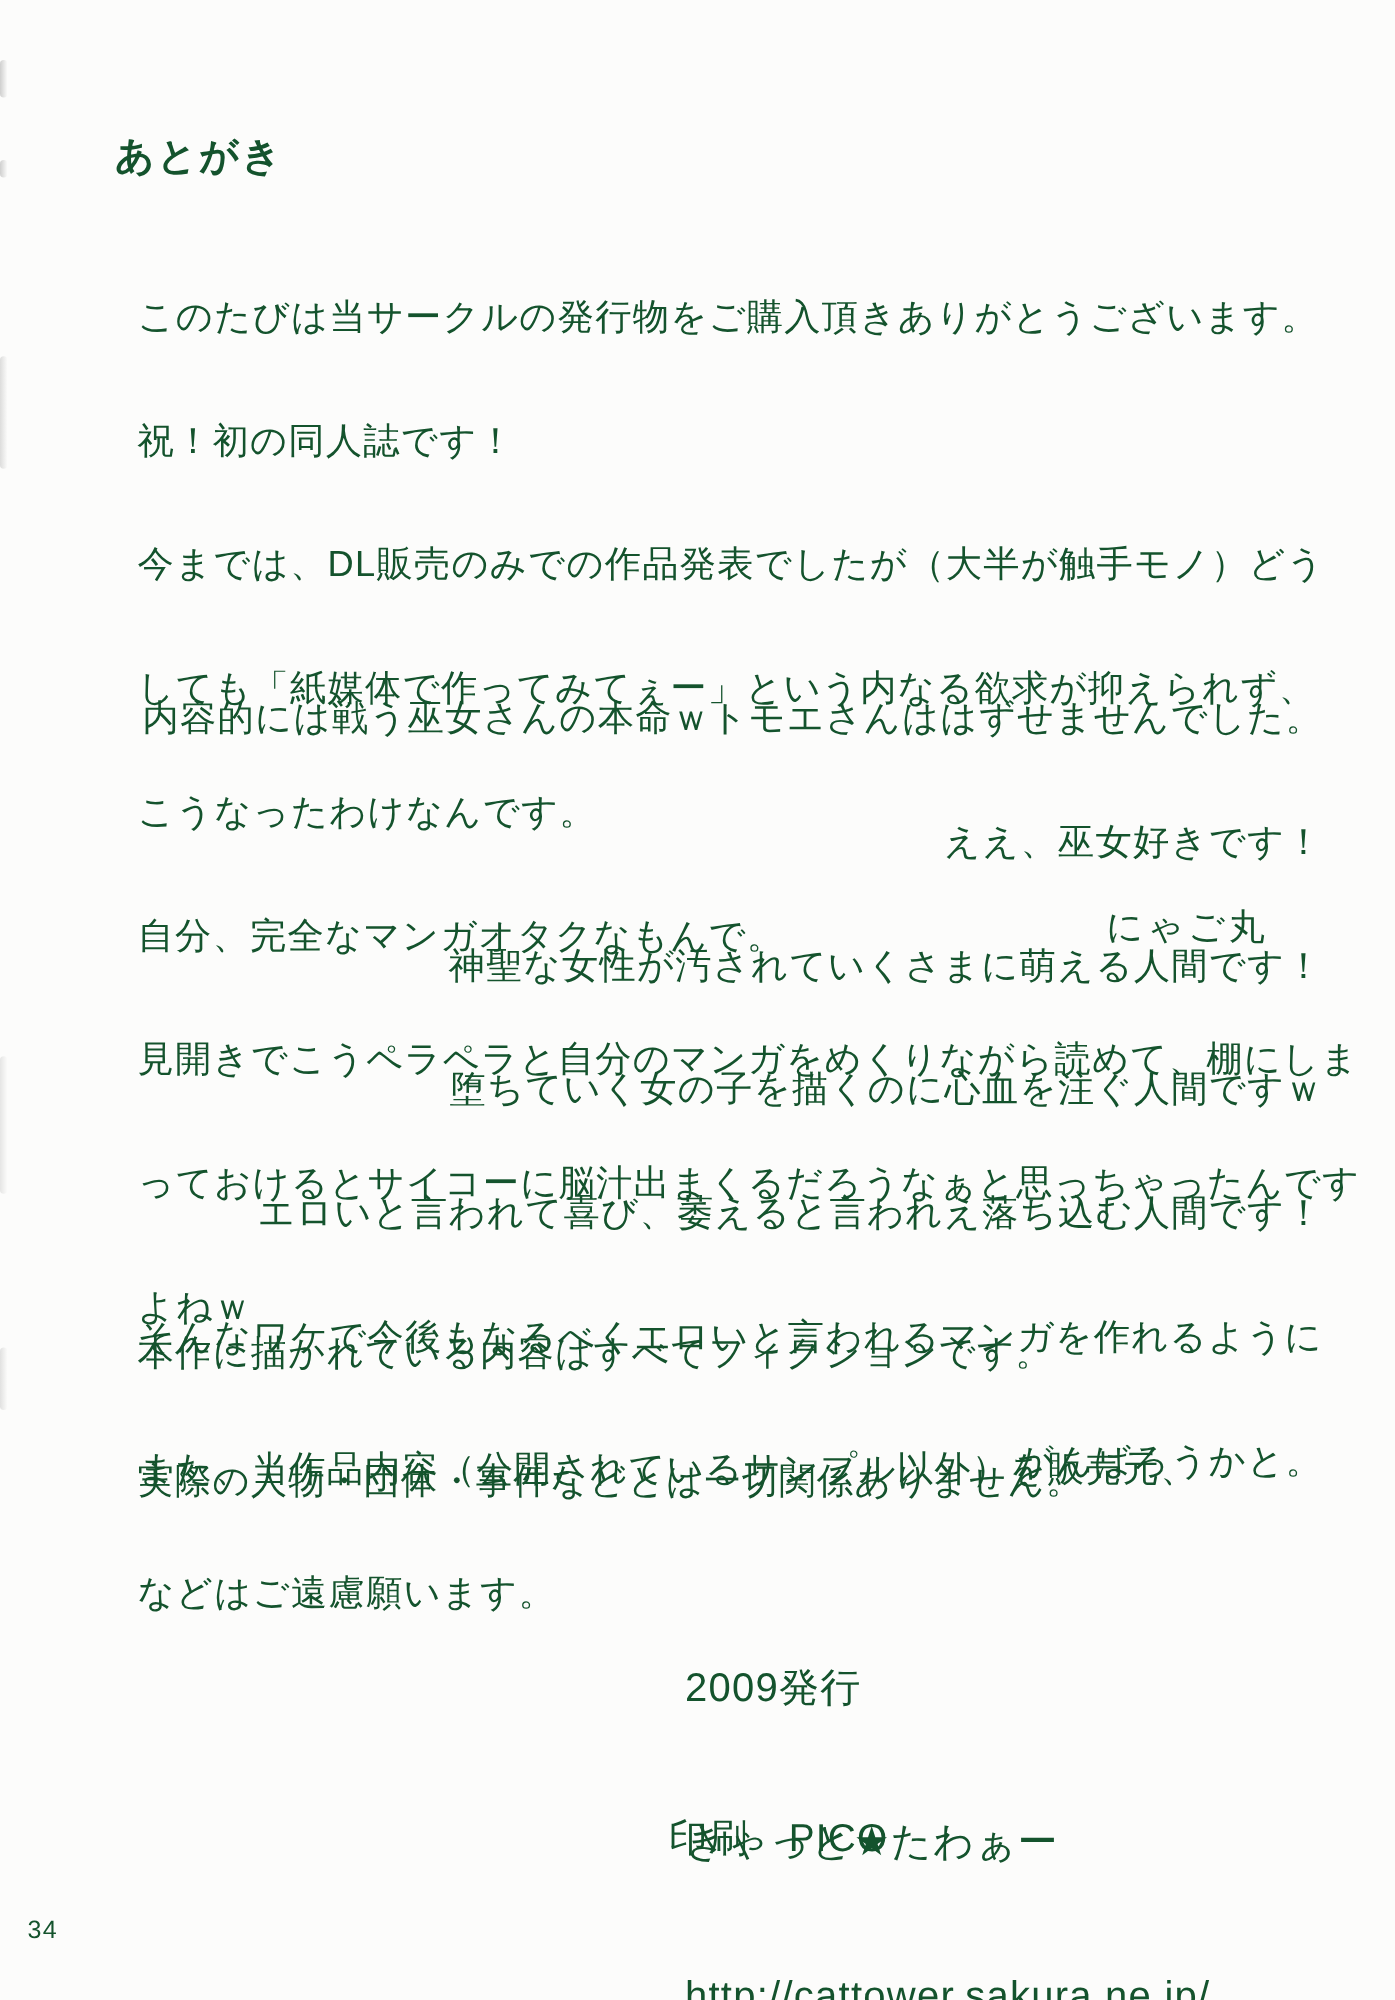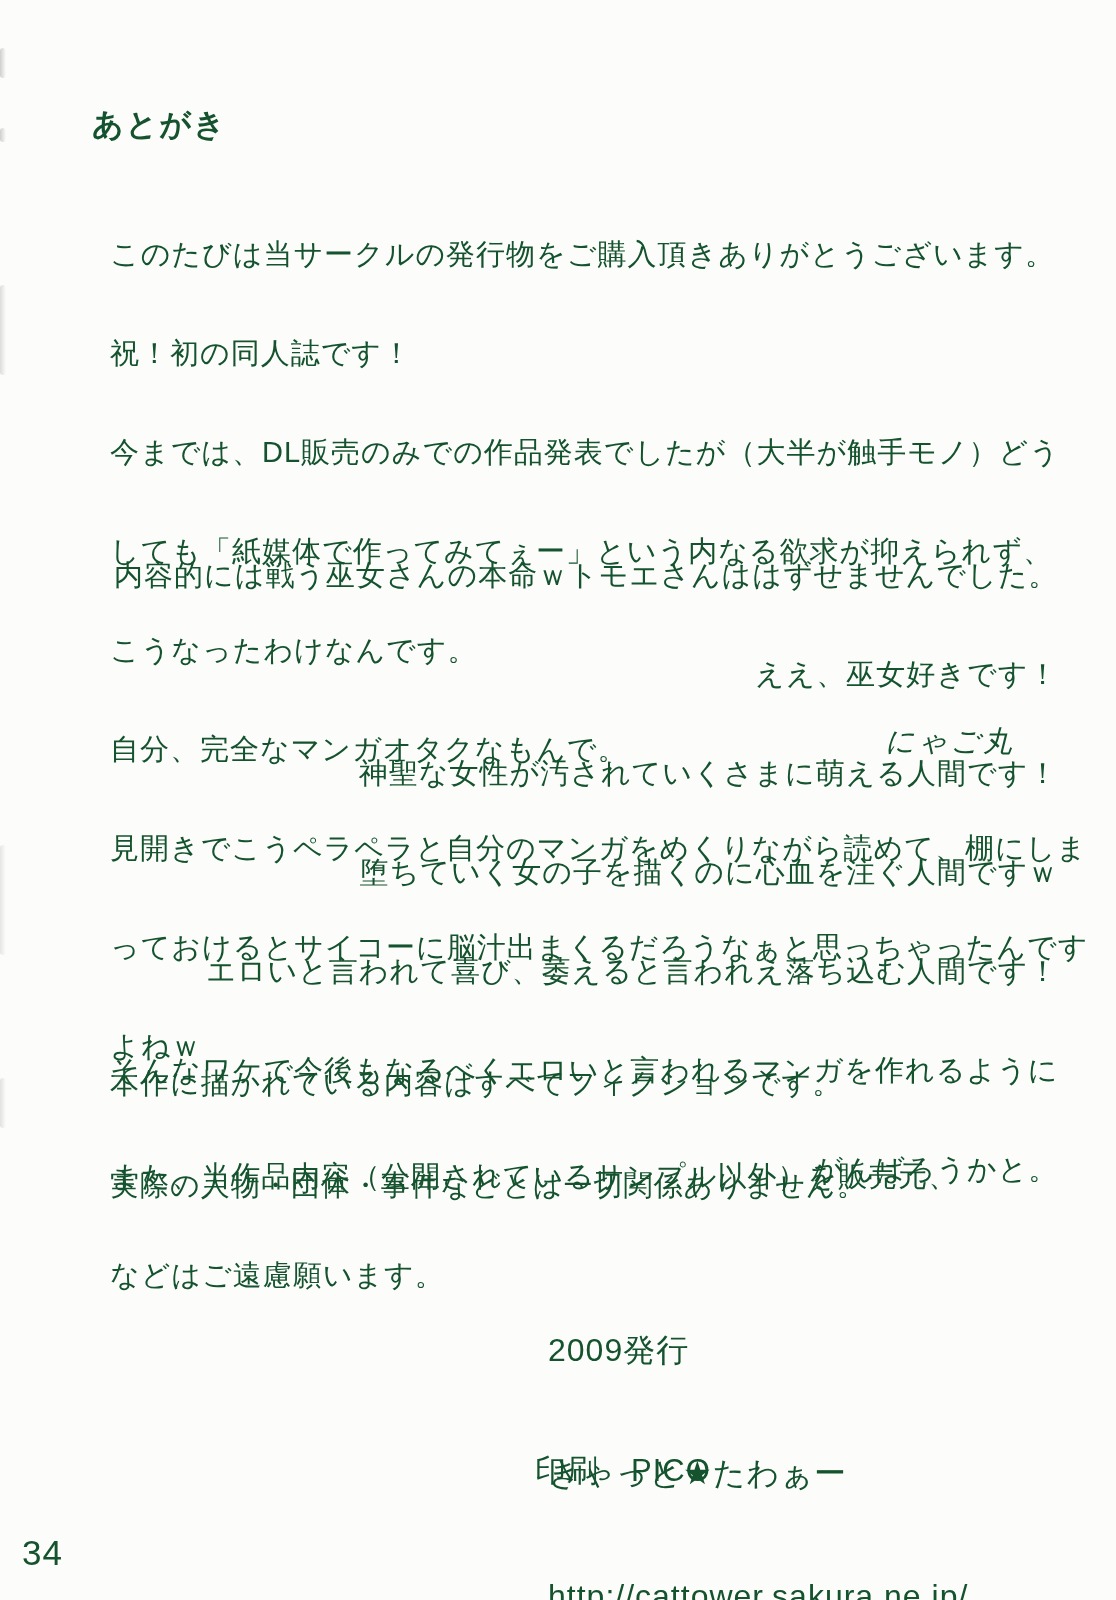--- a/index.html
+++ b/index.html
@@ -52,21 +52,20 @@
   .p2 { top: 493px; text-align: right; }
   .signature-row {
     position: absolute;
     left: 90px;
     top: 722px;
     width: 925px;
     font-size: 29px;
     letter-spacing: 3px;
     text-align: right;
     white-space: pre;
-    font-style: italic;
   }
   .d1 { top: 998px; line-height: 34px; }
   .d2 { top: 1094px; line-height: 33px; }
   .colophon {
     position: absolute;
     left: 528px;
     top: 1248px;
     font-size: 32px;
     line-height: 41px;
     letter-spacing: 1px;
@@ -78,21 +77,21 @@
     top: 1450px;
     font-size: 31px;
     letter-spacing: 1px;
     white-space: pre;
     text-align: center;
   }
   .page-number {
     position: absolute;
     left: 22px;
     top: 1533px;
-    font-size: 35px;
+    font-size: 20px;
     letter-spacing: 1px;
   }
   .line { white-space: pre; margin-left: 20px; }
 </style>
 </head>
 <body>
 
 <div class="page">
 
   <div class="edge-smudge smudge-1"></div>

